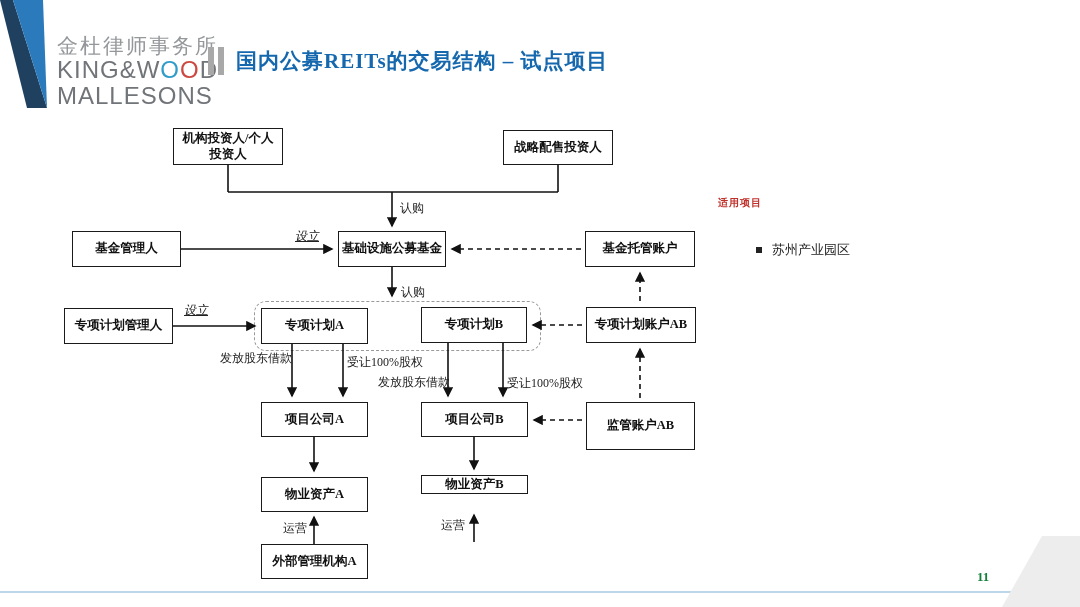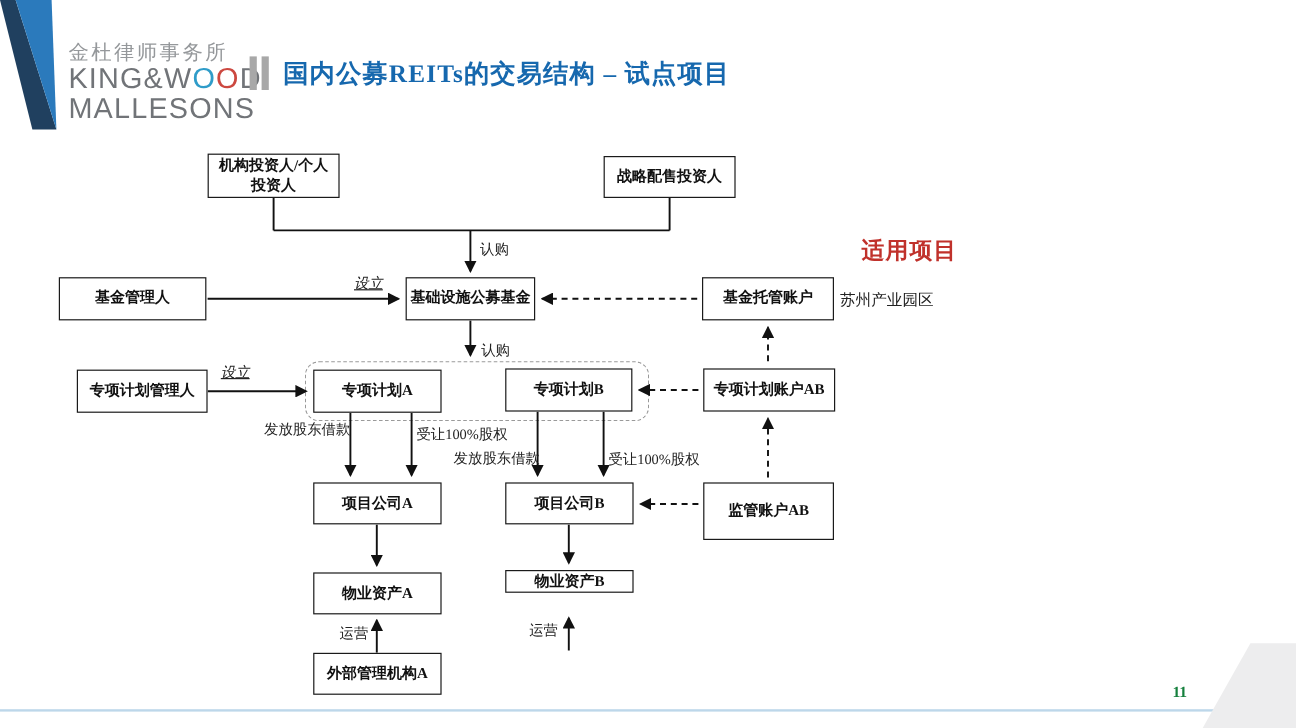--- a/index.html
+++ b/index.html
@@ -3,21 +3,21 @@
 <meta charset="utf-8">
 <style>
   html,body{margin:0;padding:0;background:#888;}
   #slide{
     position:relative;width:1080px;height:607px;background:#ffffff;
     overflow:hidden;font-family:"Liberation Sans","DejaVu Sans",sans-serif;
   }
   
   #corner-shape{position:absolute;left:0;top:0;}
   #logo-block{position:absolute;left:57px;top:35px;line-height:1.06;}
-  #logo-cn{font-size:17px;letter-spacing:2px;color:#95989b;font-weight:500;}
+  #logo-cn{font-size:21px;letter-spacing:2px;color:#95989b;font-weight:500;}
   .logo-en{font-size:24px;color:#717478;letter-spacing:1px;}
   .logo-o1{color:#2f9cc9;}
   .logo-o2{color:#cc4840;}
   #title-block{position:absolute;left:208px;top:47px;display:flex;align-items:center;}
   .title-bar{width:6px;height:28px;background:#a8a8a8;margin-right:4px;}
   #page-title{
     margin:0 0 0 8px;font-size:21px;font-weight:bold;color:#1668ae;
     font-family:"Liberation Serif","DejaVu Serif",serif;letter-spacing:1px;white-space:nowrap;
   }
   
@@ -34,25 +34,25 @@
   }
   .edge-label{
     position:absolute;font-family:"Liberation Serif","DejaVu Serif",serif;
     font-size:12px;color:#222;z-index:4;white-space:nowrap;
   }
   .edge-label.ul{text-decoration:underline;font-style:italic;}
   #connector-layer{position:absolute;left:0;top:0;z-index:2;pointer-events:none;}
   
   #side-heading{
     position:absolute;left:718px;top:196px;color:#c0312b;font-weight:bold;
-    font-size:19px;font-family:"Liberation Serif","DejaVu Serif",serif;letter-spacing:1px;
+    font-size:10px;font-family:"Liberation Serif","DejaVu Serif",serif;letter-spacing:1px;
   }
   .side-item{
-    position:absolute;left:684px;top:241px;font-size:13px;color:#222;
-    font-family:Liberation Mono, monospace;display:flex;align-items:flex-start;
+    position:absolute;left:756px;top:241px;font-size:13px;color:#222;
+    font-family:Liberation Mono, monospace;display:flex;align-items:center;
   }
   .bullet-sq{width:6px;height:6px;background:#222;display:inline-block;margin-right:10px;}
   
   #footer-line{position:absolute;left:0;top:591px;width:1080px;height:2px;background:#bdd7ea;}
   #footer-corner{position:absolute;left:0;top:0;z-index:5;}
   #page-number{
     position:absolute;left:977px;top:569px;font-size:13px;font-weight:bold;color:#15803d;z-index:6;
     font-family:"Liberation Serif","DejaVu Serif",serif;
   }
 </style>
@@ -116,21 +116,21 @@
       <line x1="582" y1="325" x2="533" y2="325" marker-end="url(#arr)"></line>
       <line x1="582" y1="420" x2="534" y2="420" marker-end="url(#arr)"></line>
       <line x1="640" y1="301" x2="640" y2="273" marker-end="url(#arr)"></line>
       <line x1="640" y1="398" x2="640" y2="349" marker-end="url(#arr)"></line>
     </g>
   </svg>
 
   <div class="node" style="left:173px;top:128px;width:110px;height:37px;">机构投资人/个人
 投资人</div>
   <div class="node" style="left:503px;top:130px;width:110px;height:35px;">战略配售投资人</div>
-  <div class="node" style="left:49px;top:231px;width:123px;height:36px;">基金管理人</div>
+  <div class="node" style="left:72px;top:231px;width:109px;height:36px;">基金管理人</div>
   <div class="node" style="left:338px;top:231px;width:108px;height:36px;">基础设施公募基金</div>
   <div class="node" style="left:585px;top:231px;width:110px;height:36px;">基金托管账户</div>
   <div class="node" style="left:64px;top:308px;width:109px;height:36px;">专项计划管理人</div>
   <div class="node" style="left:261px;top:308px;width:107px;height:36px;">专项计划A</div>
   <div class="node" style="left:421px;top:307px;width:106px;height:36px;">专项计划B</div>
   <div class="node" style="left:586px;top:307px;width:110px;height:36px;">专项计划账户AB</div>
   <div class="node" style="left:261px;top:402px;width:107px;height:35px;">项目公司A</div>
   <div class="node" style="left:421px;top:402px;width:107px;height:35px;">项目公司B</div>
   <div class="node" style="left:586px;top:402px;width:109px;height:48px;">监管账户AB</div>
   <div class="node" style="left:261px;top:477px;width:107px;height:35px;">物业资产A</div>

